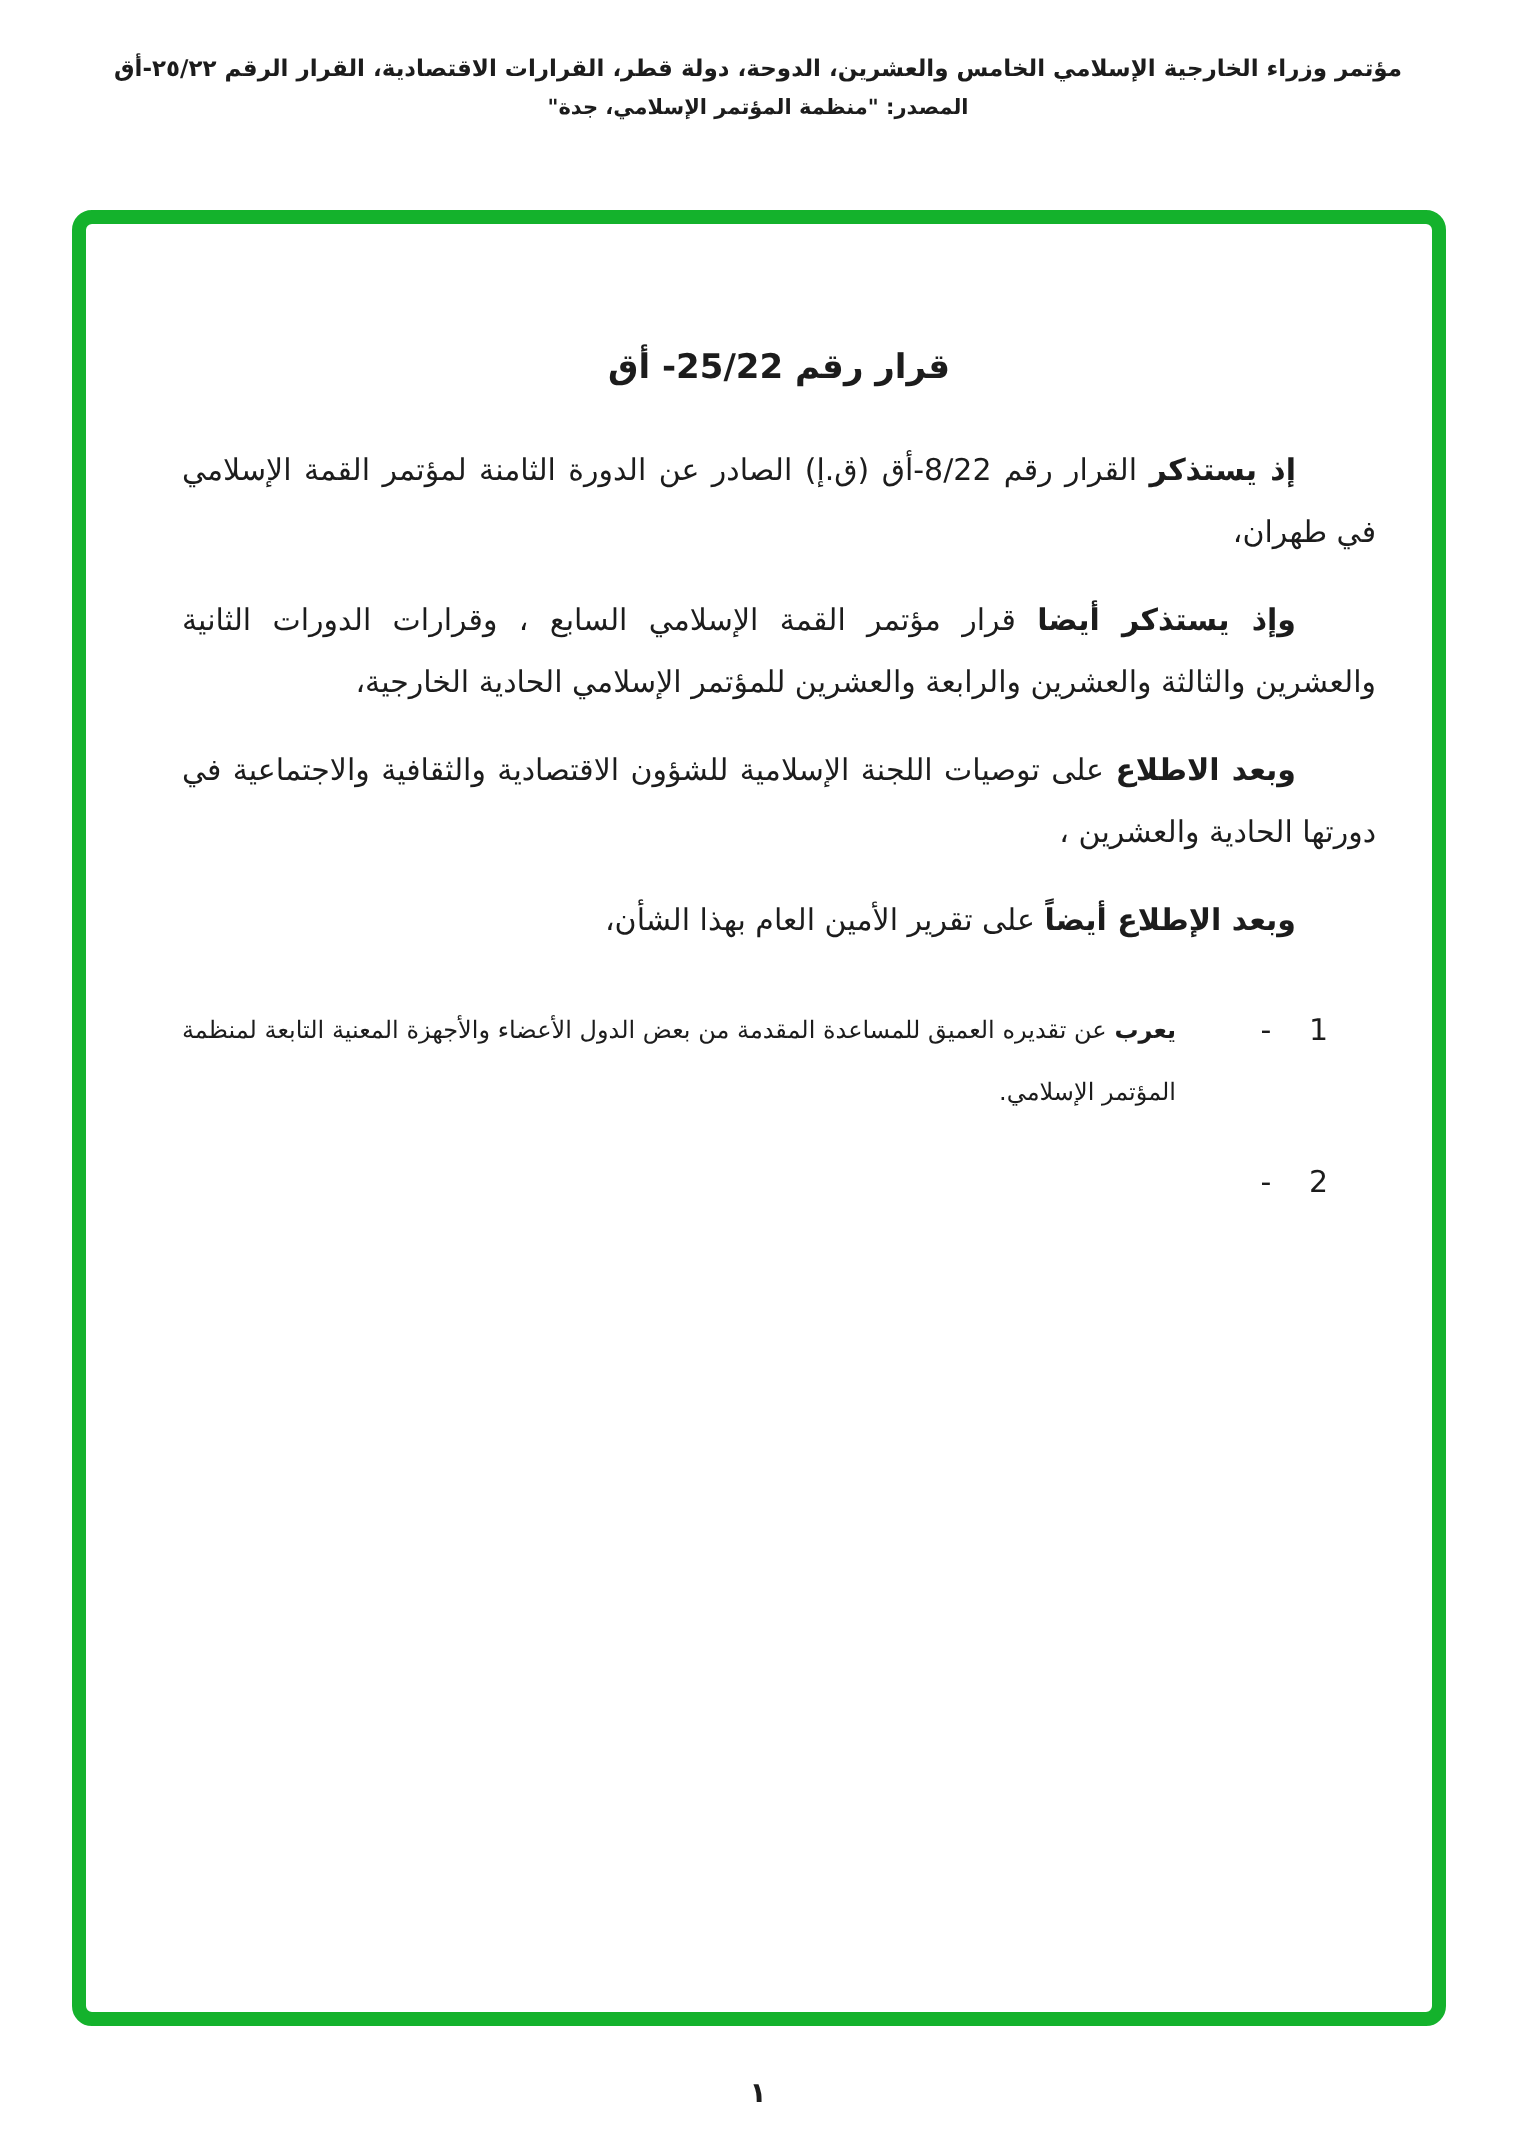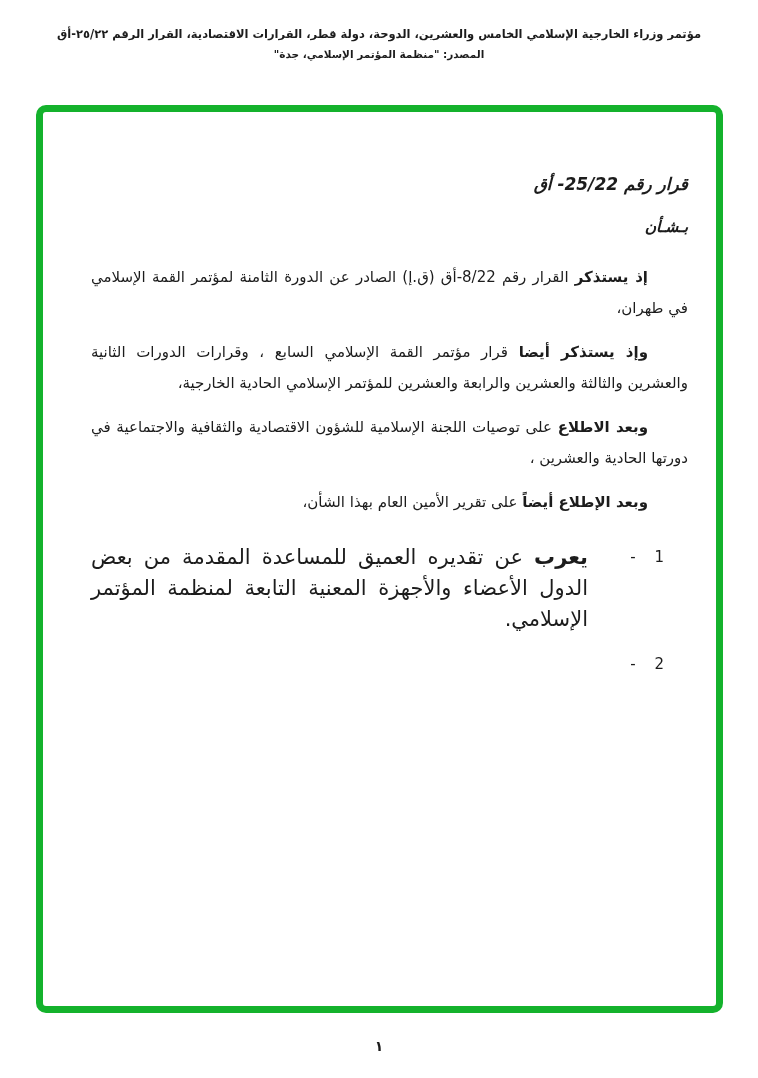--- a/index.html
+++ b/index.html
@@ -51,23 +51,22 @@
   }
   .content {
     box-sizing: border-box;
     width: 100%;
     height: 100%;
     padding: 62px 28px 0 48px;
     direction: rtl;
   }
   
   .title-block {
-    text-align: right;
+    text-align: center;
     margin-bottom: 26px;
-    font-style: italic;
   }
   .title-block .t1 {
     font-size: 17px;
     font-weight: bold;
     margin-bottom: 24px;
   }
   .title-block .t2 {
     font-size: 15.5px;
     font-weight: bold;
     margin-bottom: 21px;
@@ -99,21 +98,21 @@
     flex: 0 0 auto;
     width: 62px;
     font-size: 15px;
     line-height: 31px;
     font-weight: normal;
     word-spacing: 14px;
     white-space: nowrap;
   }
   .item .itext {
     flex: 1 1 auto;
-    font-size: 21px;
+    font-size: 12px;
     line-height: 31px;
     text-align: justify;
     margin-right: 14px;
   }
   .item .itext b { font-weight: bold; }
   
   .doc-footer {
     position: absolute;
     top: 1036px;
     left: 0;
@@ -133,21 +132,20 @@
   <header class="doc-header">
     <div class="h-line1">مؤتمر وزراء الخارجية الإسلامي الخامس والعشرين، الدوحة، دولة قطر، القرارات الاقتصادية، القرار الرقم ٢٥/٢٢-أق</div>
     <div class="h-line2">المصدر:  "منظمة المؤتمر الإسلامي، جدة"</div>
   </header>
 
   <div class="border-box" style="border-color: rgb(20, 178, 44);">
     <div class="content">
 
       <div class="title-block">
         <div class="t1">قرار رقم 25/22- أق</div>
-        <div class="t2">بـشـأن</div>
       </div>
 
 
       <p class="para"><b>إذ يستذكر</b><span> القرار رقم 8/22-أق (ق.إ) الصادر عن الدورة الثامنة لمؤتمر القمة الإسلامي في طهران،</span></p>
 
       <p class="para"><b>وإذ يستذكر أيضا</b><span> قرار مؤتمر القمة الإسلامي السابع ، وقرارات الدورات الثانية والعشرين والثالثة والعشرين والرابعة والعشرين للمؤتمر الإسلامي الحادية الخارجية،</span></p>
 
 
       <p class="para"><b>وبعد الاطلاع</b><span> على توصيات اللجنة الإسلامية للشؤون الاقتصادية والثقافية والاجتماعية في دورتها الحادية والعشرين ،</span></p>
 

